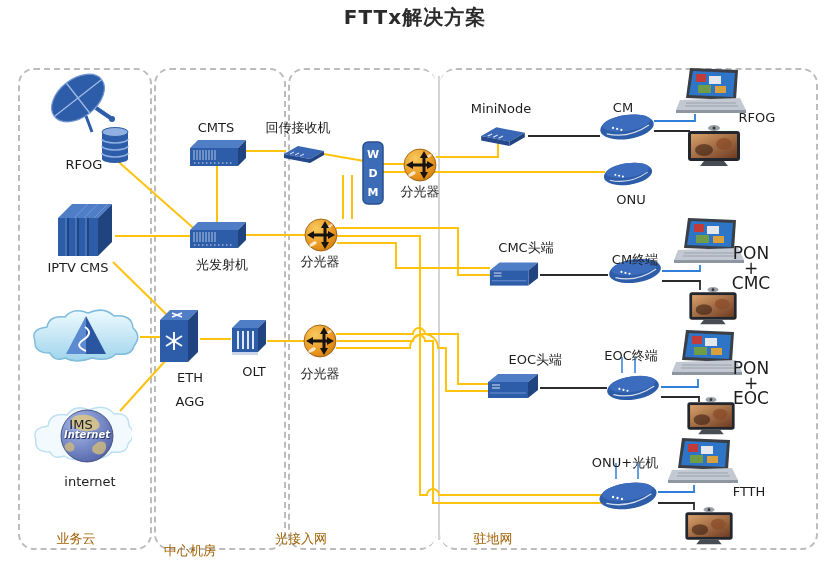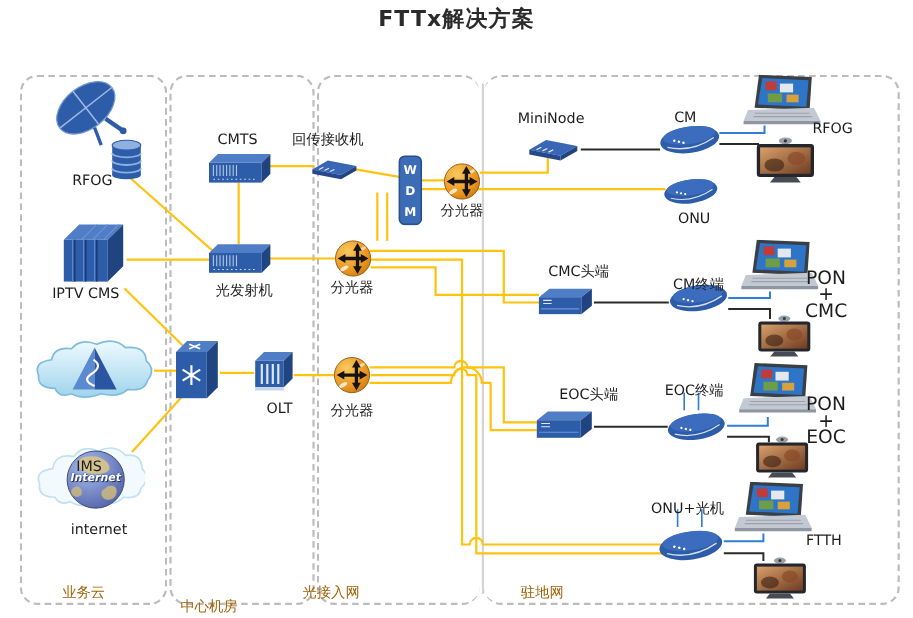--- a/index.html
+++ b/index.html
@@ -166,20 +166,22 @@
     <polygon points="30,12 40,2 40,44 30,54" fill="#1f4480"></polygon>
     <rect x="2" y="12" width="28" height="42" fill="#2d5ca8"></rect>
     <g stroke="#ffffff" stroke-width="2" opacity="0.95">
       <path d="M16,24 V42"></path>
       <path d="M8,28 L24,38"></path>
       <path d="M24,28 L8,38"></path>
     </g>
     <circle cx="16" cy="33" r="2" fill="#ffffff"></circle>
     <path d="M14,5 L24,9 M24,5 L14,9" stroke="#ffffff" stroke-width="1.4"></path>
   </svg>
+  <span class="lbl ethagg-lbl" style="left:165px;top:366px;width:50px;">ETH
+AGG</span>
 
   <svg class="dev" style="left:230px;top:318px;" width="38" height="42" viewBox="0 0 38 42">
     <polygon points="2,10 10,2 36,2 28,10" fill="#4f7ec7"></polygon>
     <polygon points="28,10 36,2 36,26 28,34" fill="#1f4480"></polygon>
     <rect x="2" y="10" width="26" height="24" fill="#2d5ca8"></rect>
     <path d="M8,13 V31 M13,13 V31 M18,13 V31 M23,13 V31" stroke="#dce8f7" stroke-width="2"></path>
     <rect x="2" y="34" width="26" height="3" fill="#c9d6ea"></rect>
   </svg>
   <span class="lbl" style="left:234px;top:364px;width:40px;">OLT</span>
 

